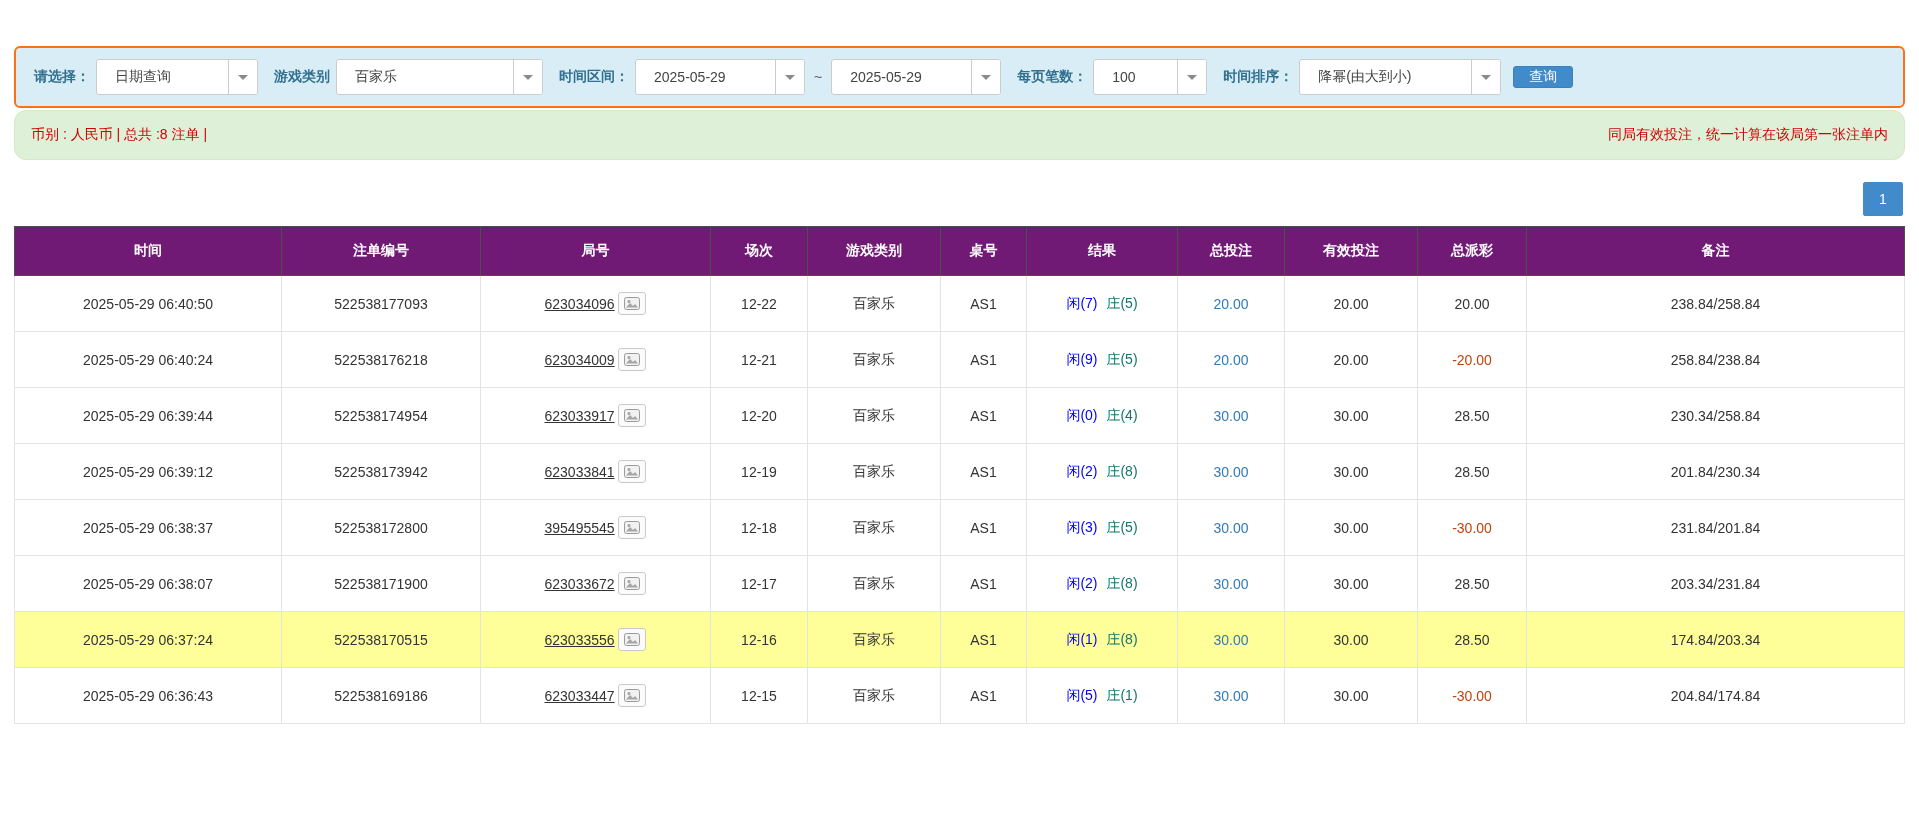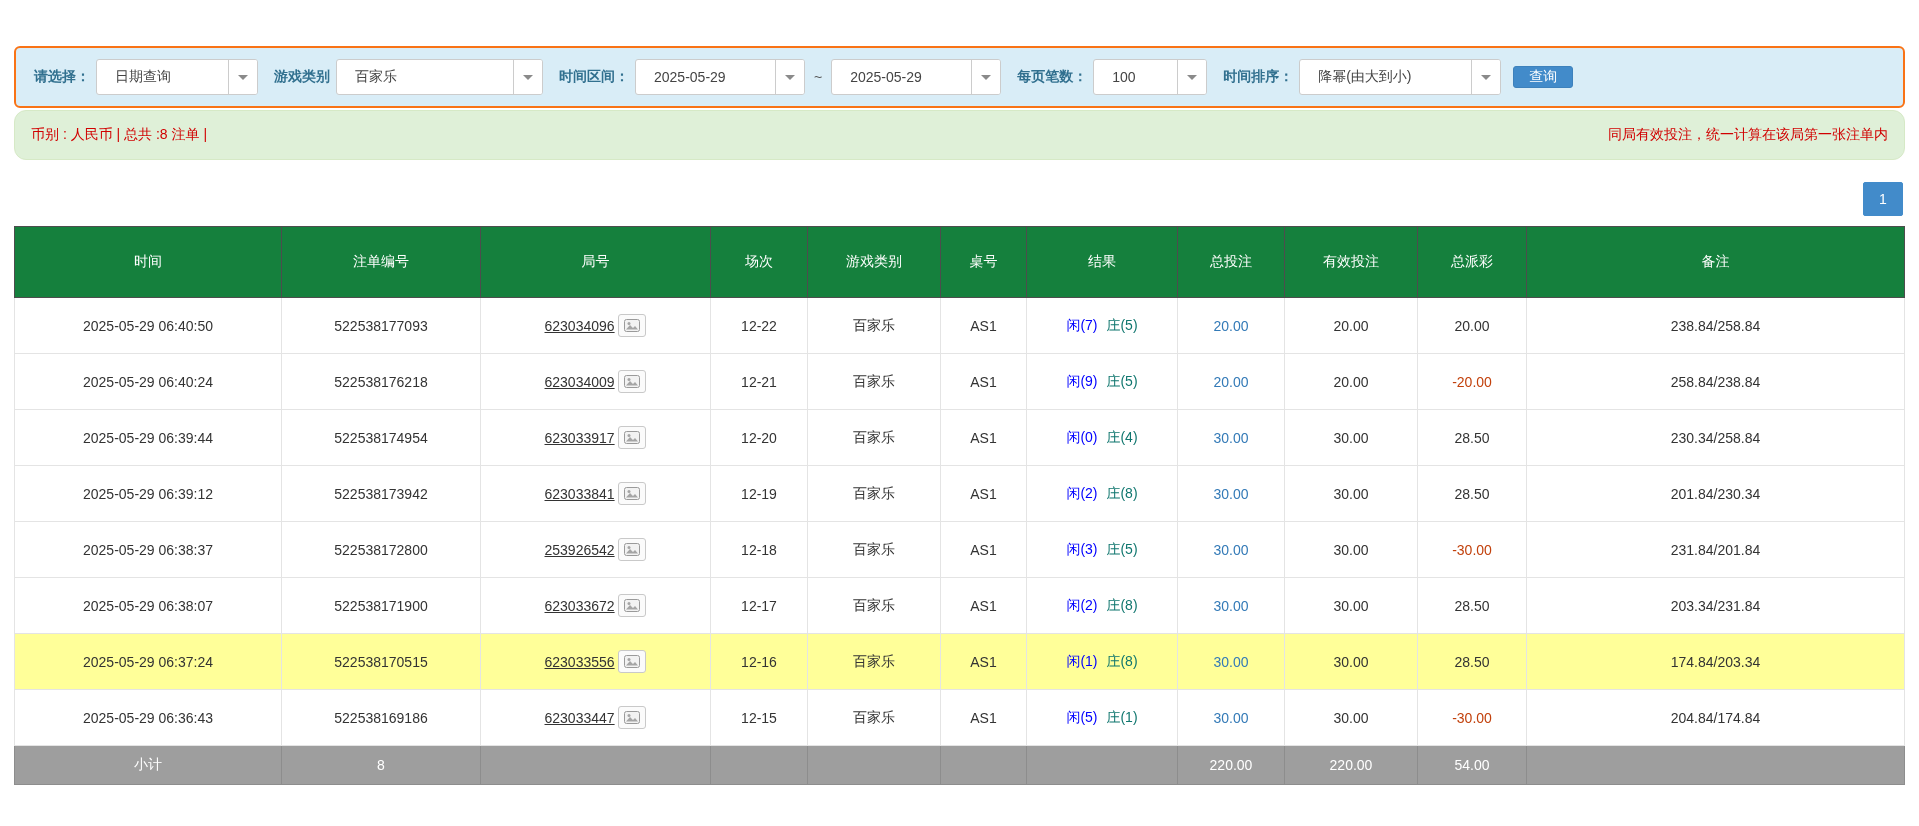--- a/index.html
+++ b/index.html
@@ -49,22 +49,22 @@
   .page-btn{
     display:flex;align-items:center;justify-content:center;
     min-width:30px;height:32px;padding:0 4px;
     background:#428bca;border:1px solid #428bca;border-radius:2px;
     color:#fff;font-size:14px;text-decoration:none;cursor:pointer;
   }
 
   
   table.records{width:100%;border-collapse:collapse;table-layout:fixed;}
   .records th{
-    background:#15803d;color:#fff;font-weight:normal;font-size:14px;
-    padding:26px 4px;border:1px solid #4d4d4d;text-align:center;
+    background:#701a75;color:#fff;font-weight:bold;font-size:14px;
+    padding:15px 4px;border:1px solid #4d4d4d;text-align:center;
   }
   .records td{
     border:1px solid #e4e4e4;text-align:center;font-size:14px;
     padding:16px 4px;color:#333;background:#fff;
     overflow:hidden;text-overflow:ellipsis;white-space:nowrap;
   }
   .records tr.highlighted td{background:#ffff99;}
   .player{color:#0000ff;}
   .banker{color:#0f766e;margin-left:5px;}
   a.bet-link{color:#337ab7;text-decoration:none;cursor:pointer;}
@@ -270,21 +270,21 @@
         <td><a class="bet-link">30.00</a></td>
         <td>30.00</td>
         <td><span class="payout">28.50</span></td>
         <td>201.84/230.34</td>
       </tr>
 
       <tr>
         <td>2025-05-29 06:38:37</td>
         <td>522538172800</td>
         <td>
-          <span class="round-num">253926542</span>
+          <span class="round-num">395495545</span>
           <span class="icon-btn"><svg width="16" height="13" viewBox="0 0 16 13">
                 <rect x="0.5" y="0.5" width="15" height="12" rx="2" fill="#f2f2f2" stroke="#9a9a9a"></rect>
                 <circle cx="5" cy="4.6" r="1.5" fill="#a5a5a5"></circle>
                 <path d="M2 10.5 L6 6 L9 9 L11 7 L14 10.5 Z" fill="#a5a5a5"></path>
               </svg></span>
         </td>
         <td>12-18</td>
         <td>百家乐</td>
         <td>AS1</td>
         <td>
@@ -362,31 +362,18 @@
         <td>
           <span class="player">闲(5)</span>
           <span class="banker">庄(1)</span>
         </td>
         <td><a class="bet-link">30.00</a></td>
         <td>30.00</td>
         <td><span class="payout neg">-30.00</span></td>
         <td>204.84/174.84</td>
       </tr>
 
-      <tr class="summary">
-        <td>小计</td>
-        <td>8</td>
-        <td></td>
-        <td></td>
-        <td></td>
-        <td></td>
-        <td></td>
-        <td>220.00</td>
-        <td>220.00</td>
-        <td>54.00</td>
-        <td></td>
-      </tr>
 
 
     </tbody>
   </table>
 
 </div>
 
 </body></html>

